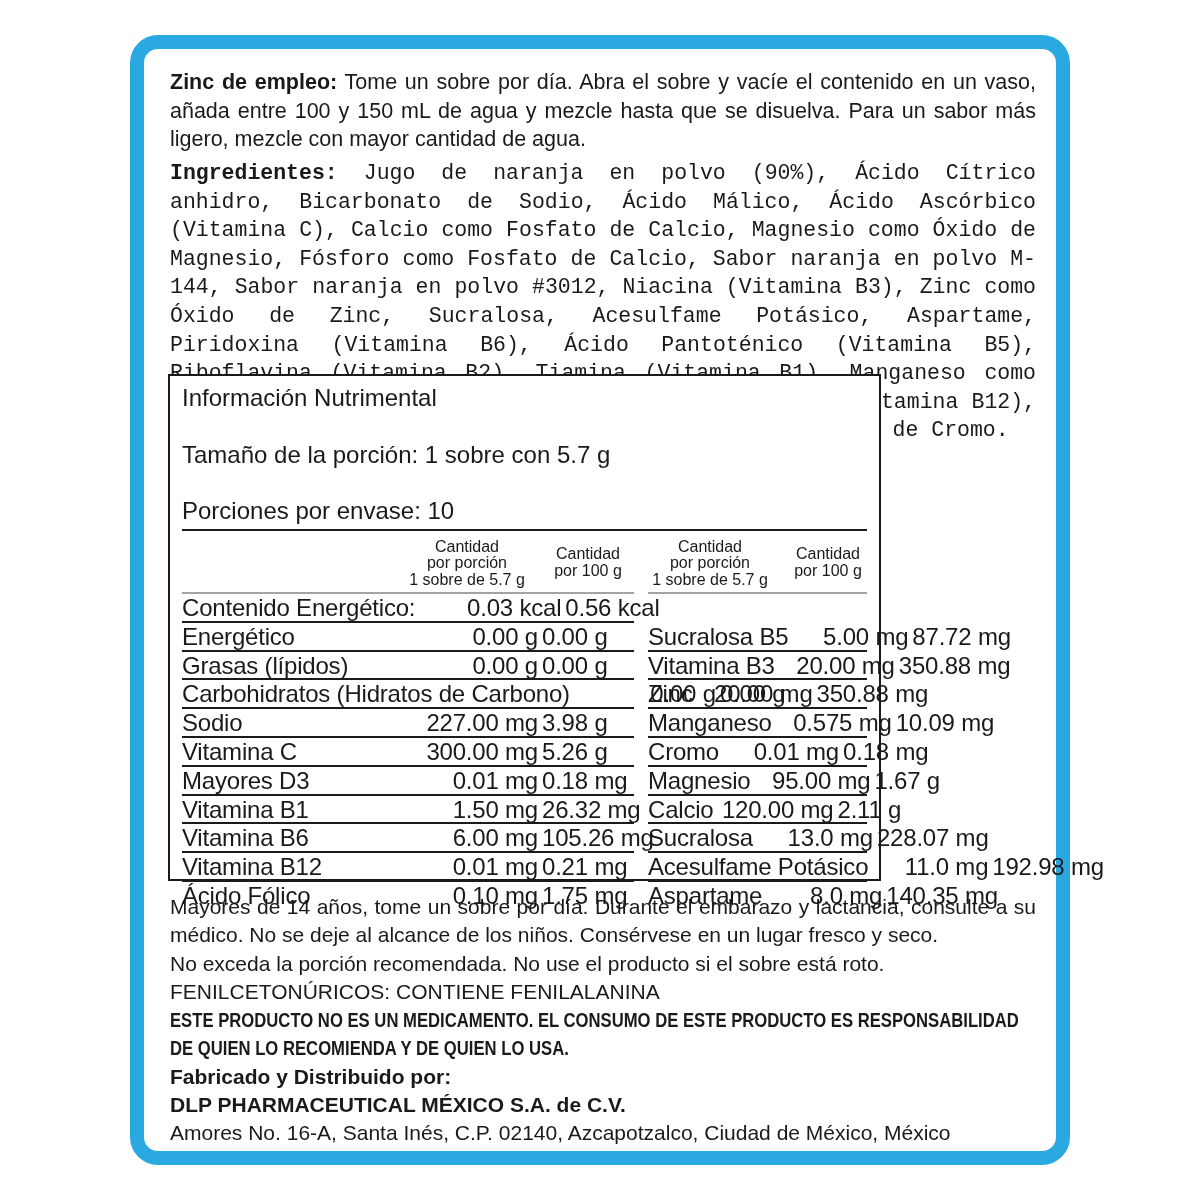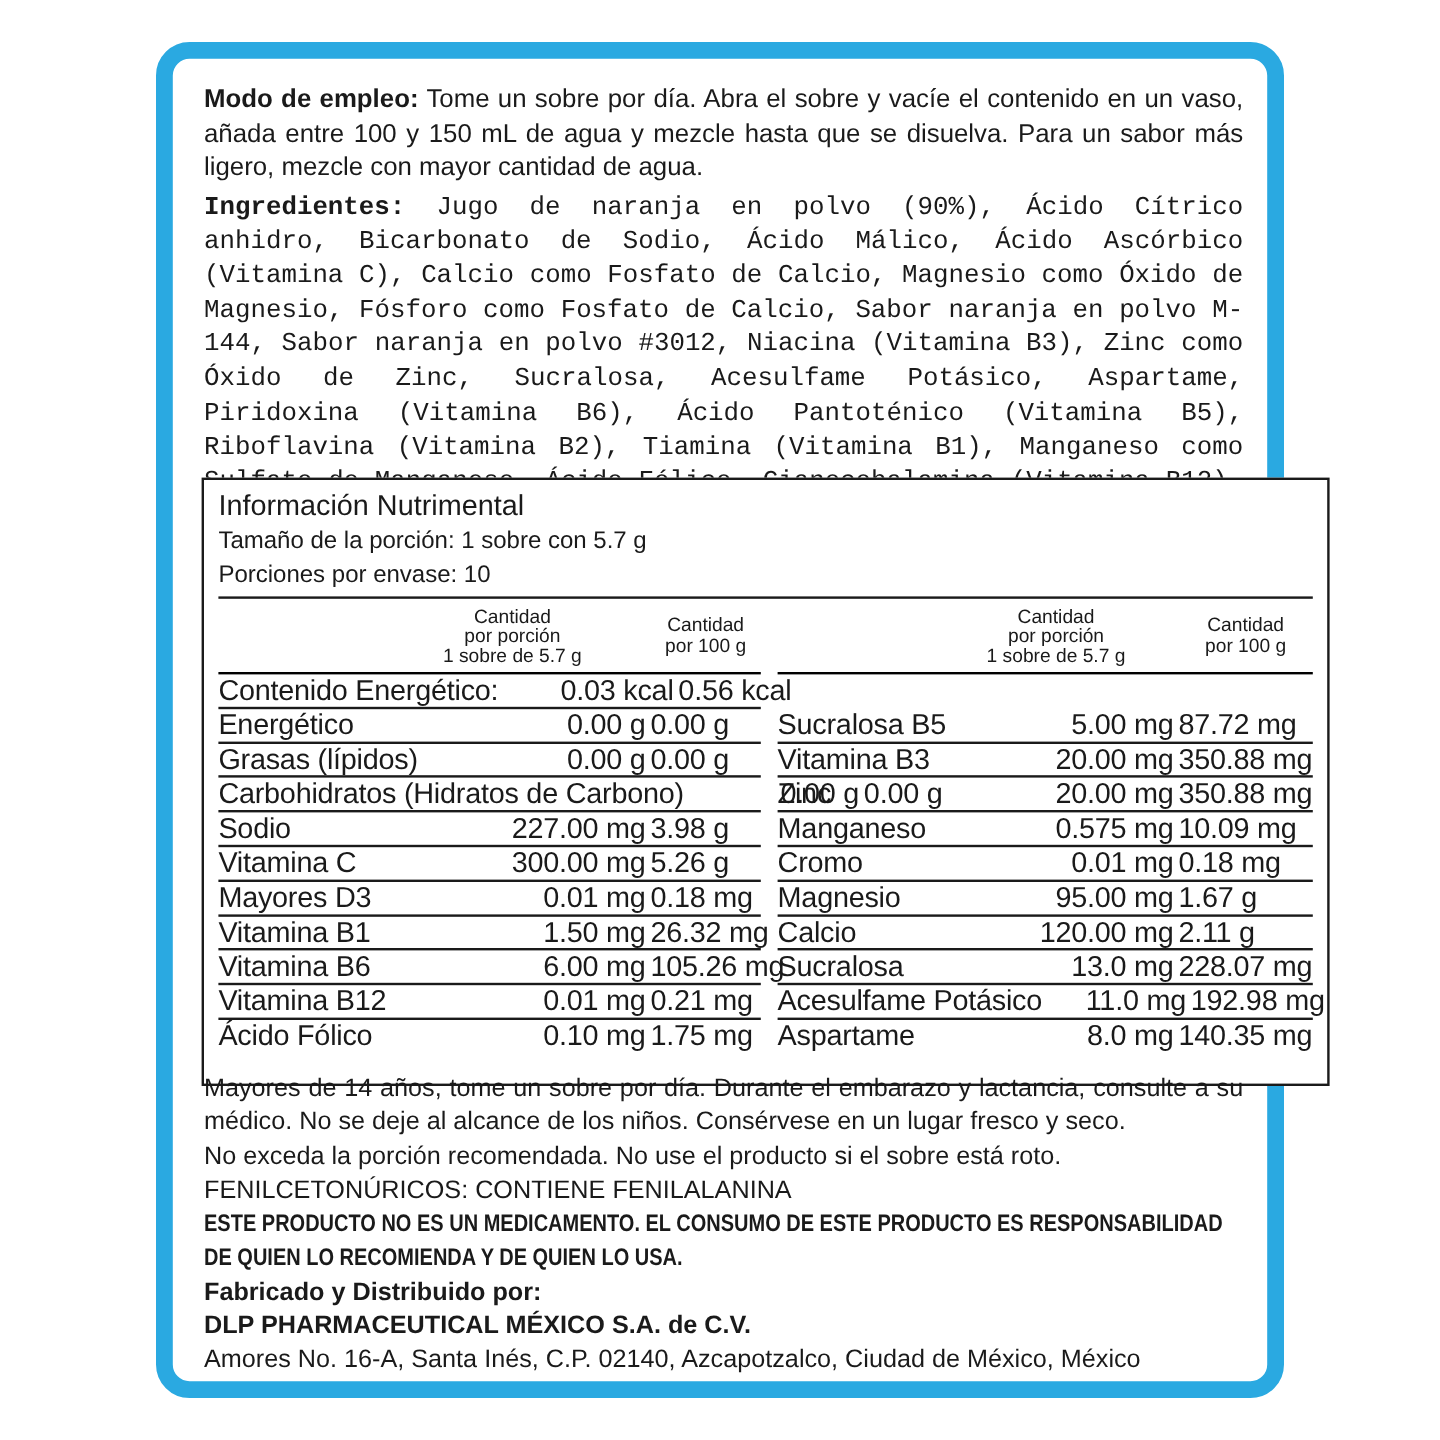--- a/index.html
+++ b/index.html
@@ -13,36 +13,35 @@
     width:912px; height:1102px;
     border:14px solid #2AA9E1; border-radius:28px;
     background:#ffffff;
   }
   .sec-usage { position:absolute; left:26px; top:19px; width:866px; }
   .sec-ingredients { position:absolute; left:26px; top:110px; width:866px;font-family:Liberation Mono, monospace; }
   .para { margin:0; font-size:21.5px; line-height:28.6px; text-align:justify; }
   .para b { font-weight:bold; }
 
   .nutri-box {
-    position:absolute; left:24px; top:349px; width:940px; height:507px;
+    position:absolute; left:24px; top:325px; width:713px; height:507px;
     border:2px solid #1a1a1a; box-sizing:border-box; background:#fff;
   }
   .nutri-head { padding:7px 12px 0 12px; }
   .nutri-title { font-size:24px; line-height:30px; }
-  .nutri-sub   { font-size:20px; line-height:28px; }
+  .nutri-sub   { font-size:24px; line-height:28px;margin-top:28px; }
   .rule { border-top:2px solid #1a1a1a; margin:4px 12px 0 12px; height:0; }
 
   .cols { display:flex; gap:14px; padding:0 12px; }
   .gleft  { width:452px; flex:none; }
   .gright { flex:1; min-width:0; }
 
   .ghead {
     display:grid; align-items:end; height:61px;
-    border-bottom:2px solid #000000;
-    gap:40px;
+    border-bottom:2px solid #a3a3a3;
   }
   .gleft .ghead, .gleft .row  { grid-template-columns:1fr 150px 92px; }
   .gright .ghead, .gright .row { grid-template-columns:1fr 124px 112px; }
   .gh { text-align:center; font-size:16px; line-height:16.5px; padding-bottom:4px; }
   .gh.two { padding-bottom:13px; }
   .gh span { display:block; }
 
   .row {
     display:grid; align-items:center; height:26.8px;
     border-bottom:2px solid #1a1a1a;
@@ -61,21 +60,21 @@
   .bl.condensed {
     font-weight:bold; font-size:20px;
     width:120%; transform:scaleX(0.8333); transform-origin:0 0;
   }
 </style>
 </head>
 <body>
 
 <div class="frame" style="border-color: rgb(42, 169, 225);">
 
-  <p class="para sec-usage"><b>Modo de empleo:</b> <span>Tome un sobre por día. Abra el sobre y vacíe el contenido en un vaso, añada entre 100 y 150 mL de agua y mezcle hasta que se disuelva. Para un sabor más ligero, mezcle con mayor cantidad de agua.</span></p>
+  <p class="para sec-usage"><b>Zinc de empleo:</b> <span>Tome un sobre por día. Abra el sobre y vacíe el contenido en un vaso, añada entre 100 y 150 mL de agua y mezcle hasta que se disuelva. Para un sabor más ligero, mezcle con mayor cantidad de agua.</span></p>
 
   <p class="para sec-ingredients"><b>Ingredientes:</b> <span>Jugo de naranja en polvo (90%), Ácido Cítrico anhidro,  Bicarbonato de Sodio, Ácido Málico, Ácido Ascórbico (Vitamina C), Calcio como Fosfato de Calcio, Magnesio como Óxido de Magnesio, Fósforo como Fosfato de Calcio, Sabor naranja en polvo M-144, Sabor naranja en polvo #3012, Niacina (Vitamina B3), Zinc como Óxido de Zinc, Sucralosa, Acesulfame Potásico, Aspartame, Piridoxina (Vitamina B6), Ácido Pantoténico (Vitamina B5), Riboflavina (Vitamina B2), Tiamina (Vitamina B1), Manganeso como Sulfato de Manganeso, Ácido Fólico, Cianocobalamina (Vitamina B12), Colecalciferol (Vitamina D3), Cromo como Polinicotinato de Cromo.</span></p>
 
   <div class="nutri-box">
     <div class="nutri-head">
       <div class="nutri-title">Información Nutrimental</div>
       <div class="nutri-sub">Tamaño de la porción: 1 sobre con 5.7 g</div>
       <div class="nutri-sub">Porciones por envase: 10</div>
     </div>
     <div class="rule"></div>

